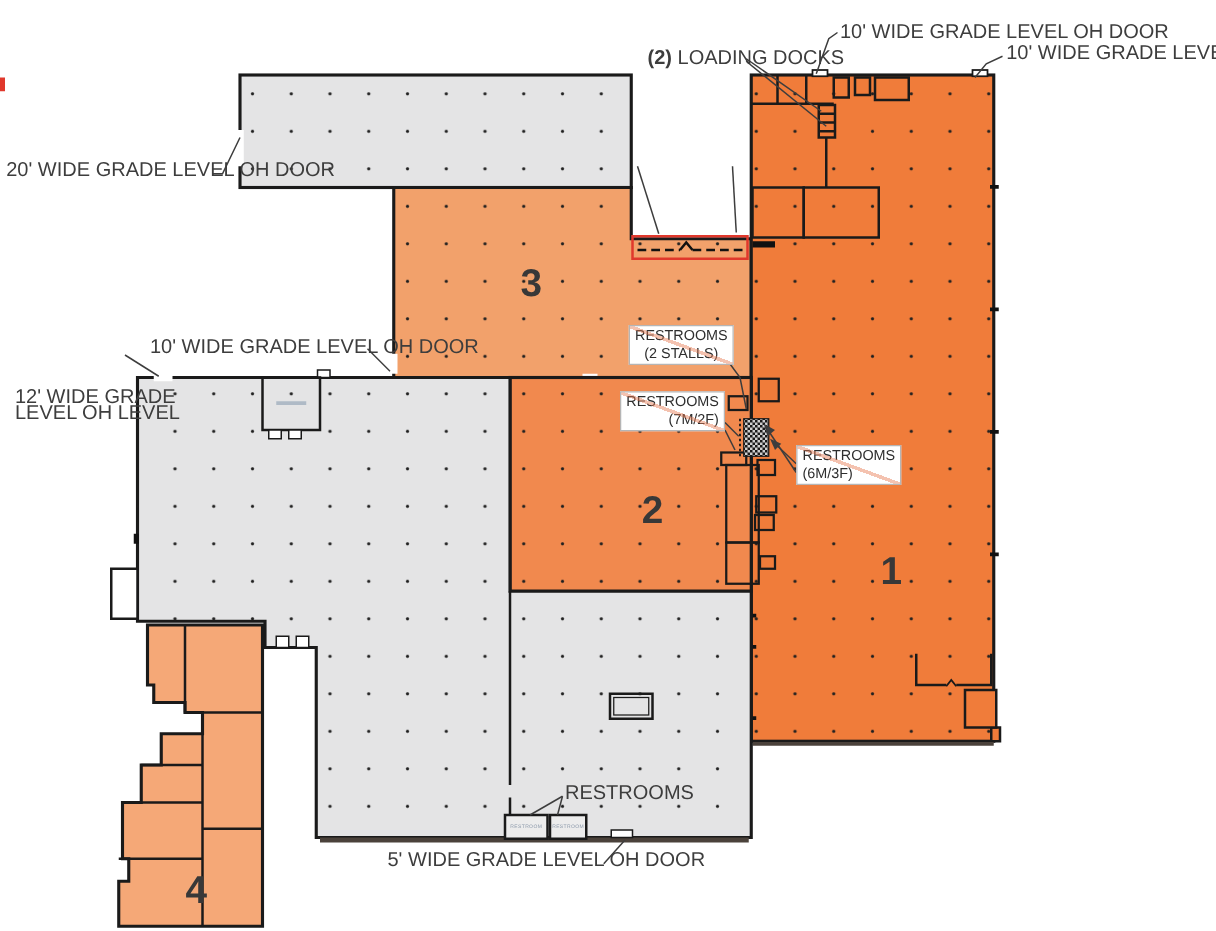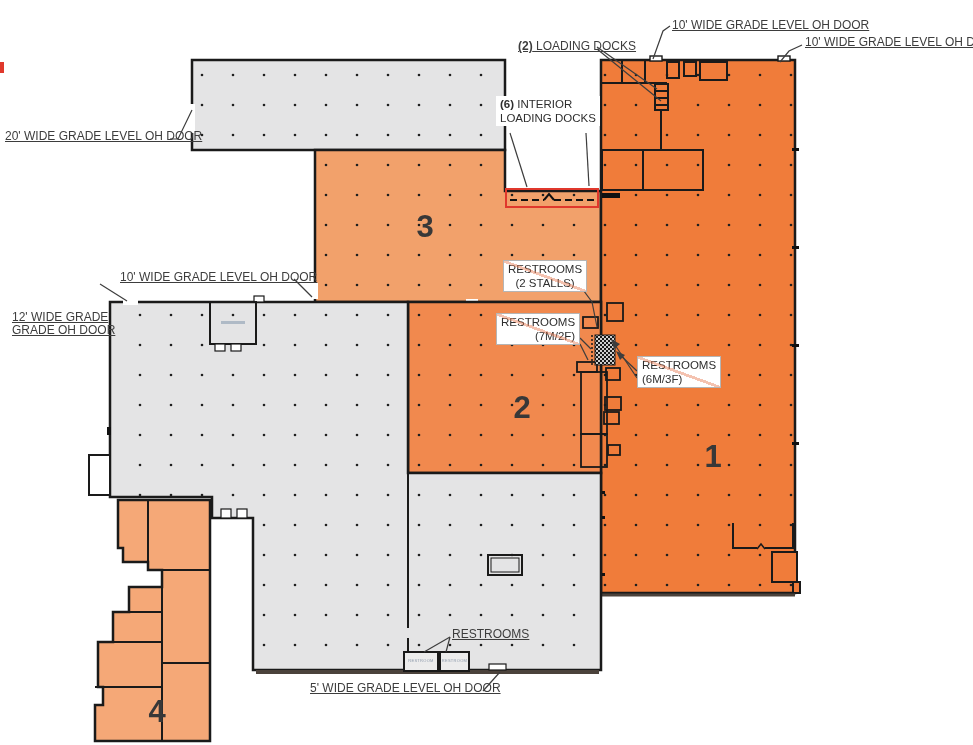--- a/index.html
+++ b/index.html
@@ -1,19 +1,19 @@
 <!DOCTYPE html>
 <html style="--zone1: #F07C3A; --zone2: #F1894E; --zone3: #F2A16B; --zone4: #F5A877; --gray: #E4E4E5; --wall: #1A1A1A; --red: #E0382C; --text: #3D3D3D; --shadow: #4B423B;"><head>
 <meta charset="utf-8">
 <style>
   html,body{margin:0;padding:0;background:#fff;}
   #canvas{position:relative;width:973px;height:745px;background:#fff;overflow:hidden;
           font-family:"Liberation Sans",sans-serif;}
   #plan-svg{position:absolute;left:0;top:0;}
-  .ann{position:absolute;font-size:12px;color:var(--text);white-space:nowrap;line-height:13px;text-decoration:underline;}
+  .ann{position:absolute;font-size:16px;color:var(--text);white-space:nowrap;line-height:13px;}
   .ann b{font-weight:bold;}
   .ann.right{text-align:left;margin-top:48px;}
   .annbox{position:absolute;background:#fff;border:1px solid #b5b5b5;padding:1px 4px;
           font-size:11.5px;color:#2e2e2e;white-space:nowrap;line-height:14px;}
   .annbox .diag{position:absolute;inset:0;pointer-events:none;
           background:linear-gradient(to top right,transparent 47%,rgba(231,120,79,.45) 47%,rgba(231,120,79,.45) 52%,transparent 52%);}
   .annbox.alignr{text-align:right;}
   .annbox.alignc{text-align:center;}
   .zonenum{position:absolute;transform:translate(-50%,-50%);font-size:31px;font-weight:bold;color:#383838;}
   .tinytxt{position:absolute;font-size:4px;color:#8d9aab;text-align:center;letter-spacing:.3px;}
@@ -166,30 +166,26 @@
         <path d="M450,637 L446,652"></path>
     <path d="M483,691 L500,672"></path>
   </g>
 </svg>
 
 <div class="ann" style="left:672px;top:19px">10' WIDE GRADE LEVEL OH DOOR</div>
 <div class="ann" style="left:805px;top:36px">10' WIDE GRADE LEVEL OH DOOR</div>
 
 <div class="ann" style="left:518px;top:40px"><b>(2)</b><span> LOADING DOCKS</span></div>
 
-<div class="annbox" style="left:496px;top:96px;border:none">
-  <div><b>(6)</b><span> INTERIOR</span></div>
-  <div>LOADING DOCKS</div>
-</div>
 
 <div class="ann" style="left:5px;top:130px">20' WIDE GRADE LEVEL OH DOOR</div>
 
 <div class="ann right" style="left:12px;top:263px;width:86px">
   <div>12' WIDE GRADE</div>
-  <div>GRADE OH DOOR</div>
+  <div>LEVEL OH LEVEL</div>
 </div>
 
 <div class="ann" style="left:120px;top:271px">10' WIDE GRADE LEVEL OH DOOR</div>
 
 <div class="annbox alignc" style="left:503px;top:260px">
   <div class="diag"></div>
   <div>RESTROOMS</div>
   <div>(2 STALLS)</div>
 </div>
 

